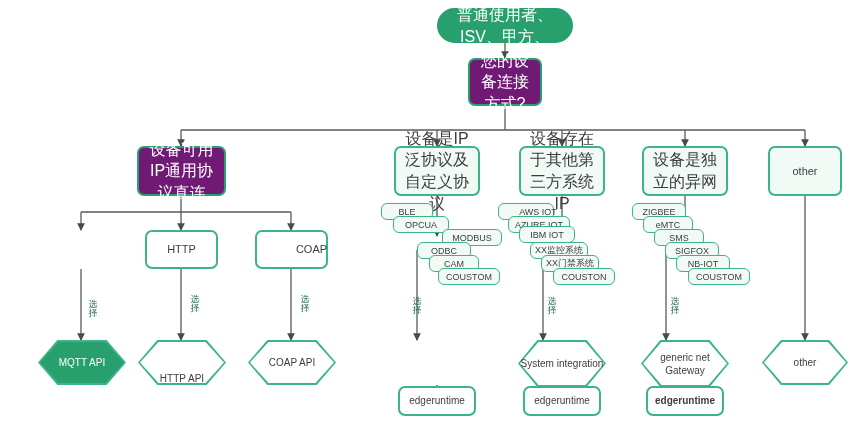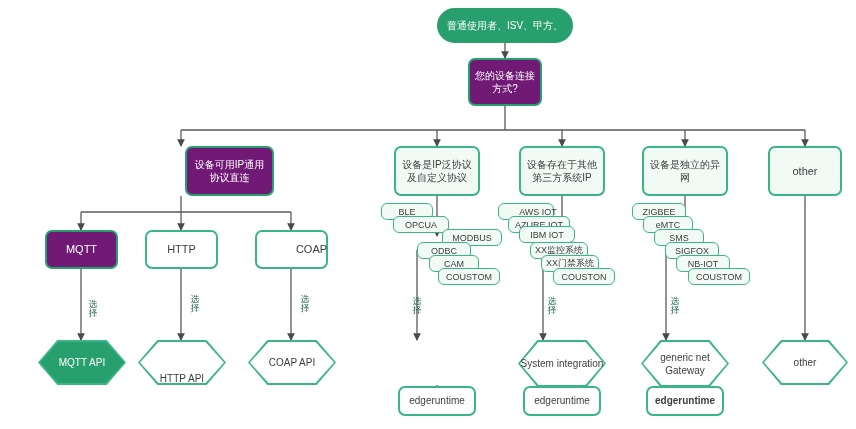--- a/index.html
+++ b/index.html
@@ -32,21 +32,21 @@
   .hex .hexin{position:absolute;left:2px;top:2px;width:calc(100% - 4px);height:calc(100% - 4px);
        background:#ffffff;
        clip-path:polygon(22% 0%,78% 0%,100% 50%,78% 100%,22% 100%,0% 50%);}
   .hex.filled .hexin{background:#28a06e;}
   .hex .hextx{position:relative;z-index:3;width:100%;line-height:1.3;}
   .hex.filled .hextx{color:#ffffff;}
 
   .edgelabel{position:absolute;font-size:9px;color:#2a6f54;line-height:1.05;
              width:14px;text-align:center;letter-spacing:0;}
   .bold{font-weight:bold;}
-  .cjk{font-size:10px;}
+  .cjk{font-size:16px;}
 </style>
 </head>
 <body>
 
 <div id="canvas">
 
   <svg id="edges" viewBox="0 0 856 429" xmlns="http://www.w3.org/2000/svg">
     <defs>
       <marker id="ah" markerWidth="7" markerHeight="7" refX="5.2" refY="3" orient="auto">
         <path d="M0,0 L6,3 L0,6 z" fill="#4a4a4a"></path>
@@ -95,43 +95,40 @@
   </svg>
 
   <div class="node pill cjk" style="left:437px;top:8px;width:136px;height:35px;">
     <span>普通使用者、ISV、甲方、</span>
   </div>
 
   <div class="node rrect filled cjk" style="left:468px;top:58px;width:74px;height:48px;padding:4px;">
     <span>您的设备连接方式?</span>
   </div>
 
-  <div class="node rrect filled cjk" style="left:137px;top:146px;width:89px;height:50px;padding:3px;margin-left:48px;">
+  <div class="node rrect filled cjk" style="left:137px;top:146px;width:89px;height:50px;padding:3px;">
     <span>设备可用IP通用协议直连</span>
   </div>
 
   <div class="node rrect cjk" style="left:394px;top:146px;width:86px;height:50px;padding:3px;">
     <span>设备是IP泛协议及自定义协议</span>
   </div>
 
   <div class="node rrect cjk" style="left:519px;top:146px;width:86px;height:50px;padding:3px;">
     <span>设备存在于其他第三方系统IP</span>
   </div>
 
   <div class="node rrect cjk" style="left:642px;top:146px;width:86px;height:50px;padding:3px;">
     <span>设备是独立的异网</span>
   </div>
 
   <div class="node rrect" style="left:768px;top:146px;width:74px;height:50px;font-size:11px;">
     <span>other</span>
   </div>
 
-  <div class="node rrect filled" style="left:45px;top:230px;width:73px;height:39px;font-size:11px;">
-    <span>MQTT</span>
-  </div>
   <div class="node rrect white" style="left:145px;top:230px;width:73px;height:39px;font-size:11px;">
     <span>HTTP</span>
   </div>
   <div class="node rrect white" style="left:255px;top:230px;width:73px;height:39px;font-size:11px;padding-left:40px;">
     <span>COAP</span>
   </div>
 
   <div class="edgelabel" style="left:86px;top:300px;">
     <div style="word-break:break-all;">选择</div>
   </div>

